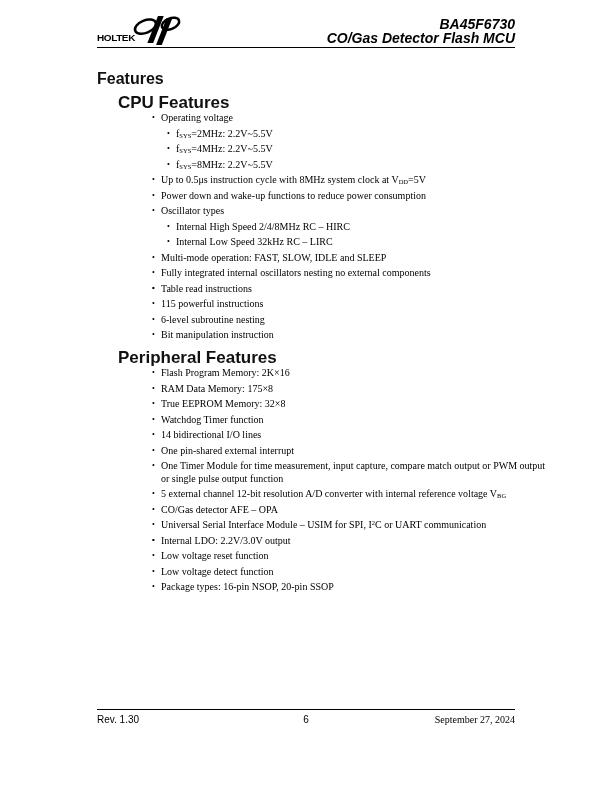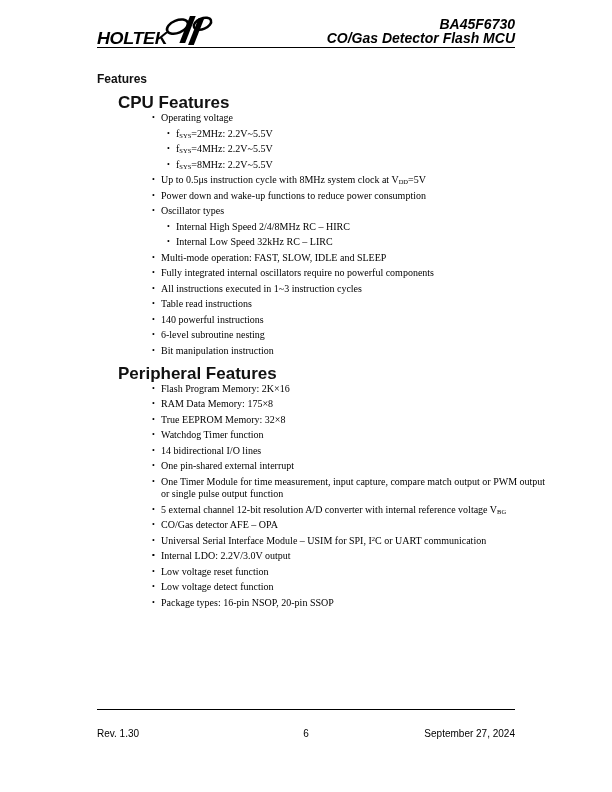--- a/index.html
+++ b/index.html
@@ -10,59 +10,59 @@
   
   .doc-header {
     position:absolute; left:97px; right:97px; top:11px; height:34px;
     border-bottom:1.6px solid #000;
     display:flex; justify-content:space-between; align-items:flex-end;
     padding-bottom:2px;
   }
   .logo { display:flex; align-items:flex-end; }
   .logo-text {
     font-family:"Liberation Sans", sans-serif; font-weight:bold;
-    font-size:18px; letter-spacing:-0.4px; line-height:14px;
-    transform:scaleY(0.95); transform-origin:bottom left;font-style:italic;
+    font-size:10px; letter-spacing:-0.4px; line-height:14px;
+    transform:scaleY(0.95); transform-origin:bottom left;
   }
   .logo-icon { margin-left:-3px; margin-bottom:-1px; }
   .title-block {
     text-align:right; font-family:"Liberation Sans", sans-serif;
     font-weight:bold; font-style:italic; font-size:14px; line-height:13.5px;
   }
   
   main { position:absolute; left:97px; top:46px; width:460px; }
   .page-heading {
-    font-family:"Liberation Sans", sans-serif; font-size:12px; font-weight:bold;
+    font-family:"Liberation Sans", sans-serif; font-size:16px; font-weight:bold;
     margin:26px 0 0 0; line-height:14px; color:#111;
   }
   .section-title {
     font-family:"Liberation Sans", sans-serif; font-size:17px; font-weight:bold;
     margin:10px 0 3px 21px; line-height:13px; color:#111;
   }
   .feature-list {
     list-style:none; margin:0 0 0 55px; padding:0; width:402px;
     font-size:10px; line-height:12.4px;
   }
   .feature-list li { position:relative; padding-left:9px; margin-bottom:3.1px; }
   .feature-list li.lv2 { margin-left:15px; }
   .feature-list .bullet {
     position:absolute; left:0; top:0; font-size:8px; line-height:12.4px;
   }
   .feature-list sub { font-size:6.5px; vertical-align:-1px; line-height:0; }
   .feature-list sup { font-size:6.5px; vertical-align:3px; line-height:0; }
   
   .doc-footer {
     position:absolute; left:97px; right:97px; top:709px;
-    border-top:1.2px solid #000; padding-top:18px;
+    border-top:1.2px solid #000; padding-top:4px;
     display:flex; align-items:baseline;
     font-family:"Liberation Sans", sans-serif; font-size:10px;
   }
   .doc-footer .f-left  { flex:1; text-align:left; }
   .doc-footer .f-mid   { flex:1; text-align:center; }
-  .doc-footer .f-right { flex:1; text-align:right; }
+  .doc-footer .f-right { flex:1; text-align:right;font-family:Liberation Serif, serif; }
 </style>
 </head>
 <body>
 
 <div class="page">
 
   <header class="doc-header">
     <div class="logo">
       <span class="logo-text">HOLTEK</span>
       <svg class="logo-icon" width="50" height="33" viewBox="0 0 52 34">
@@ -87,24 +87,24 @@
           <li class="lv1"><span class="bullet">•</span><span class="txt"><span>Operating voltage</span></span></li>
           <li class="lv2"><span class="bullet">•</span><span class="txt"><span>f</span><sub>SYS</sub><span>=2MHz: 2.2V~5.5V</span></span></li>
           <li class="lv2"><span class="bullet">•</span><span class="txt"><span>f</span><sub>SYS</sub><span>=4MHz: 2.2V~5.5V</span></span></li>
           <li class="lv2"><span class="bullet">•</span><span class="txt"><span>f</span><sub>SYS</sub><span>=8MHz: 2.2V~5.5V</span></span></li>
           <li class="lv1"><span class="bullet">•</span><span class="txt"><span>Up to 0.5μs instruction cycle with 8MHz system clock at V</span><sub>DD</sub><span>=5V</span></span></li>
           <li class="lv1"><span class="bullet">•</span><span class="txt"><span>Power down and wake-up functions to reduce power consumption</span></span></li>
           <li class="lv1"><span class="bullet">•</span><span class="txt"><span>Oscillator types</span></span></li>
           <li class="lv2"><span class="bullet">•</span><span class="txt"><span>Internal High Speed 2/4/8MHz RC – HIRC</span></span></li>
           <li class="lv2"><span class="bullet">•</span><span class="txt"><span>Internal Low Speed 32kHz RC – LIRC</span></span></li>
           <li class="lv1"><span class="bullet">•</span><span class="txt"><span>Multi-mode operation: FAST, SLOW, IDLE and SLEEP</span></span></li>
-          <li class="lv1"><span class="bullet">•</span><span class="txt"><span>Fully integrated internal oscillators require no powerful components</span></span></li>
-          <li class="lv1"><span class="bullet">•</span><span class="txt"><span>All instructions executed in 1~3 instruction cycles</span></span></li>
+          <li class="lv1"><span class="bullet">•</span><span class="txt"><span>Fully integrated internal oscillators nesting no external components</span></span></li>
+          <li class="lv1"><span class="bullet">•</span></li>
           <li class="lv1"><span class="bullet">•</span><span class="txt"><span>Table read instructions</span></span></li>
-          <li class="lv1"><span class="bullet">•</span><span class="txt"><span>140 powerful instructions</span></span></li>
+          <li class="lv1"><span class="bullet">•</span><span class="txt"><span>115 powerful instructions</span></span></li>
           <li class="lv1"><span class="bullet">•</span><span class="txt"><span>6-level subroutine nesting</span></span></li>
           <li class="lv1"><span class="bullet">•</span><span class="txt"><span>Bit manipulation instruction</span></span></li>
         </ul>
     </section>
 
     <section>
       <h2 class="section-title">Peripheral Features</h2>
       <ul class="feature-list">
           <li class="lv1"><span class="bullet">•</span><span class="txt"><span>Flash Program Memory: 2K×16</span></span></li>
           <li class="lv1"><span class="bullet">•</span><span class="txt"><span>RAM Data Memory: 175×8</span></span></li>

